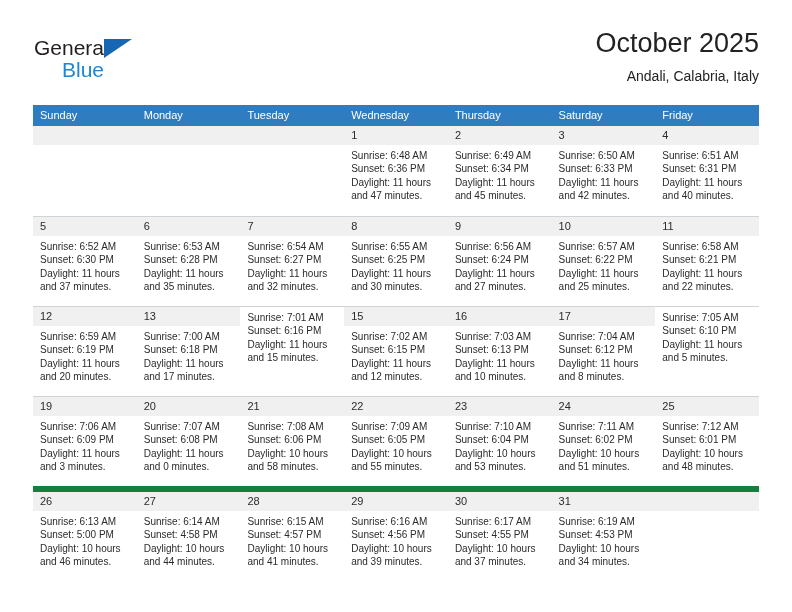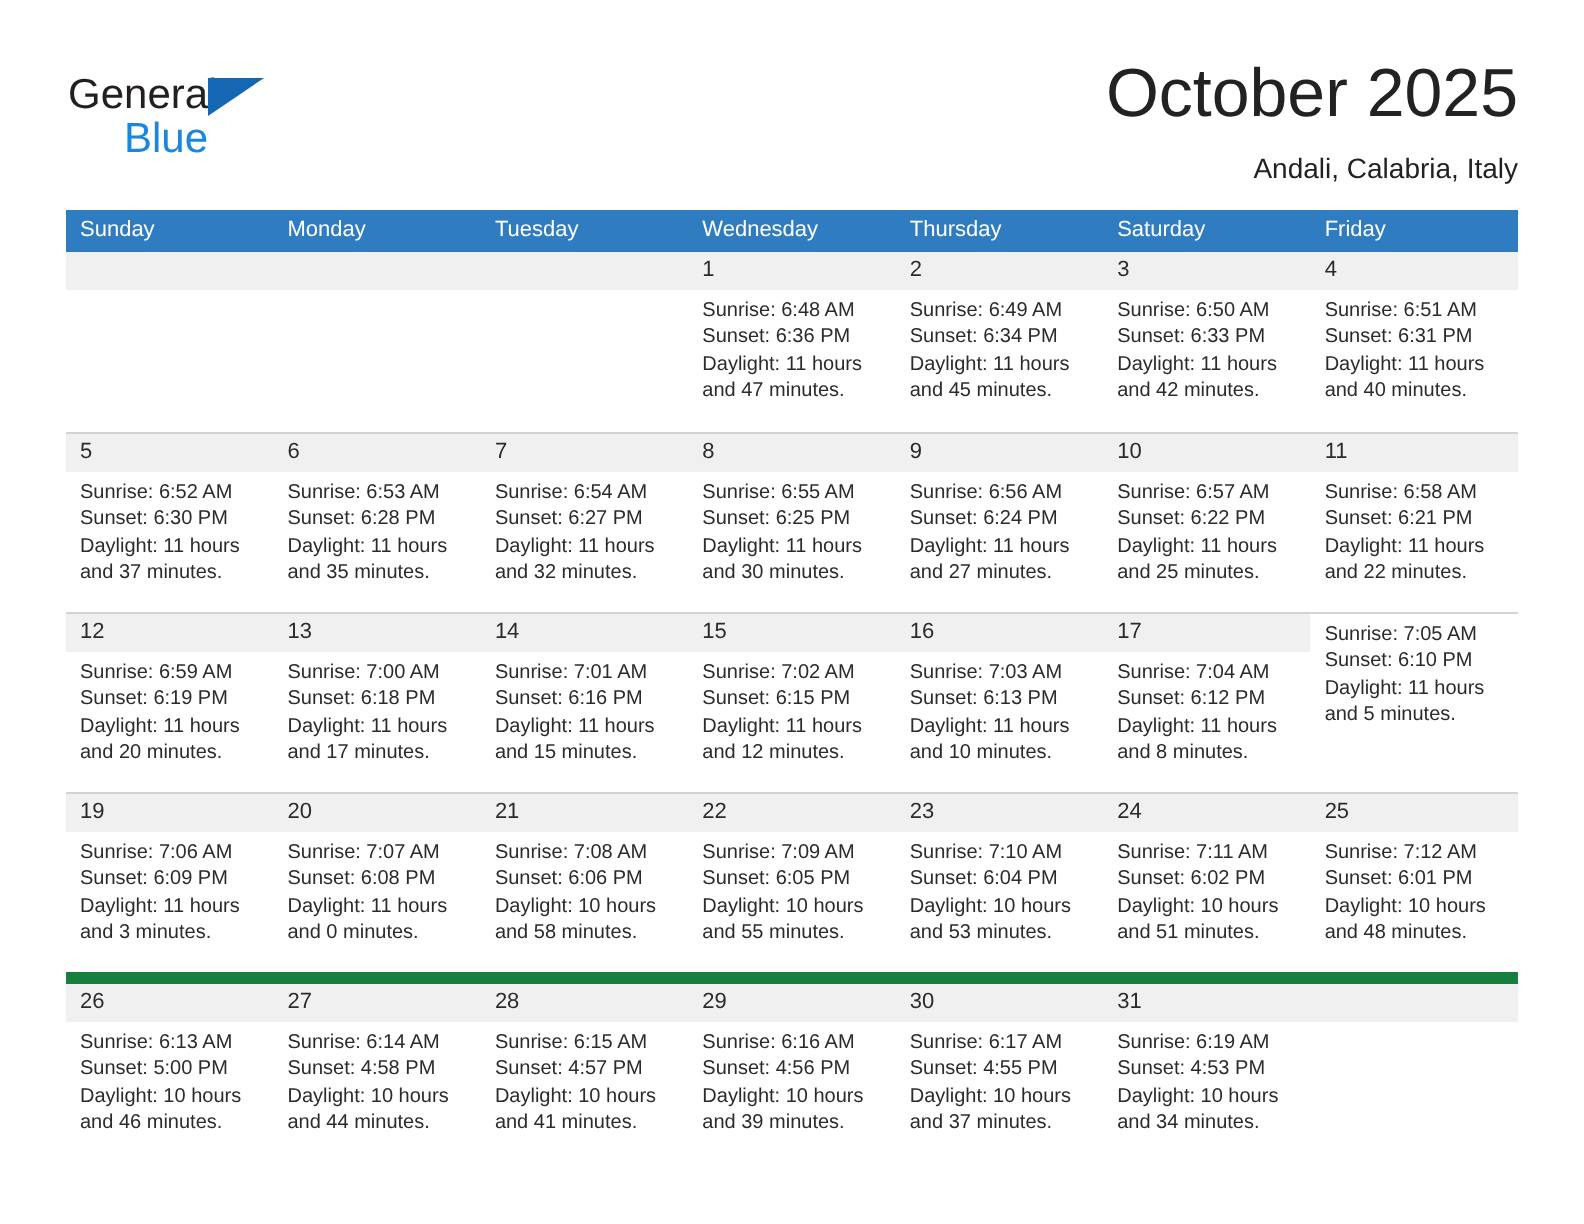--- a/index.html
+++ b/index.html
@@ -62,21 +62,21 @@
     line-height: 1;
   }
 
   .title-block {
     position: absolute;
     right: 0;
     top: 0;
     text-align: right;
   }
   .cal-title {
-    font-size: 34px;
+    font-size: 27px;
     color: #222222;
     line-height: 1.15;
     white-space: nowrap;
   }
   .cal-subtitle {
     font-size: 14px;
     color: #222222;
     margin-top: 9px;
     white-space: nowrap;
     text-align: right;
@@ -279,21 +279,20 @@
           </div>
           <div class="cell">
             <div class="daynum-band">13</div>
             <div class="info">
               <div>Sunrise: 7:00 AM</div>
               <div>Sunset: 6:18 PM</div>
               <div class="daylight">Daylight: 11 hours and 17 minutes.</div>
             </div>
           </div>
           <div class="cell">
-            <div class="daynum-band">14</div>
             <div class="info">
               <div>Sunrise: 7:01 AM</div>
               <div>Sunset: 6:16 PM</div>
               <div class="daylight">Daylight: 11 hours and 15 minutes.</div>
             </div>
           </div>
           <div class="cell">
             <div class="daynum-band">15</div>
             <div class="info">
               <div>Sunrise: 7:02 AM</div>

